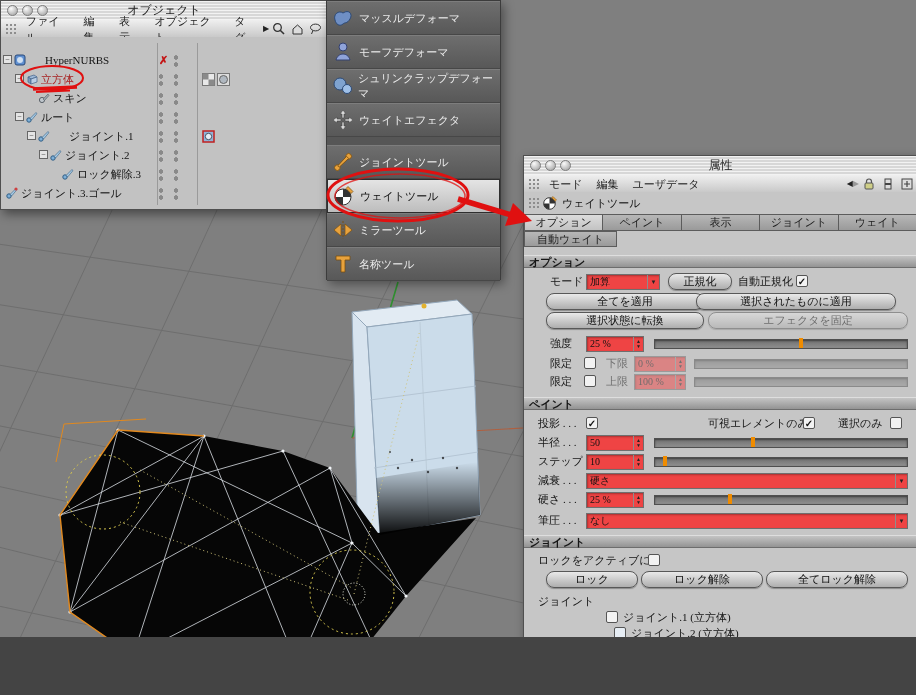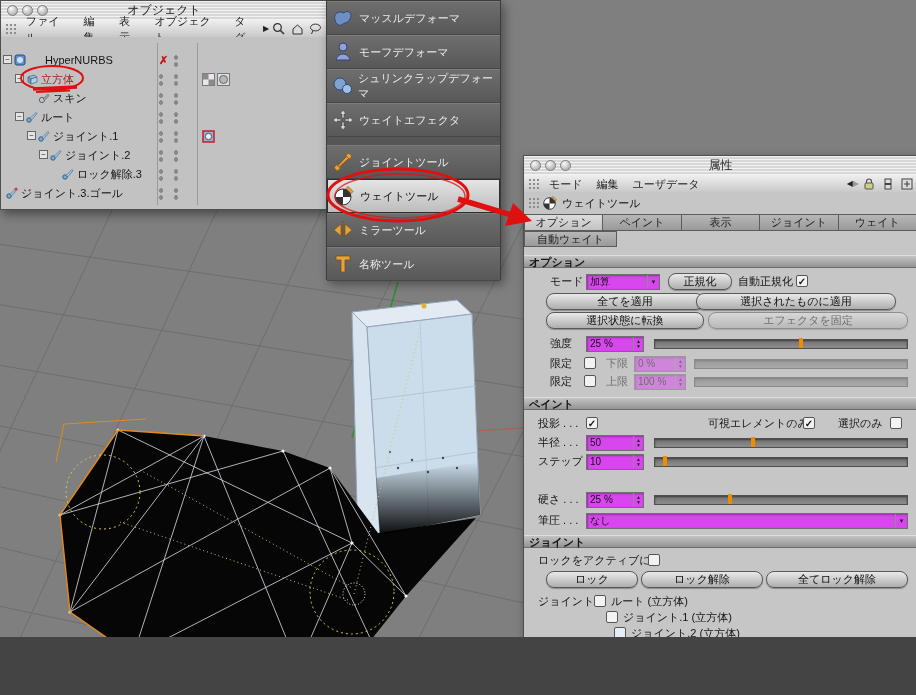--- a/index.html
+++ b/index.html
@@ -1,17 +1,17 @@
 <!DOCTYPE html>
 <html><head>
 <meta charset="utf-8">
 <style>
   html,body{margin:0;padding:0;background:#444;}
   #stage{position:relative;width:916px;height:637px;overflow:hidden;
-         font-family:Liberation Sans, sans-serif;font-size:11px;color:#111;
+         font-family:Liberation Serif, serif;font-size:11px;color:#111;
          -webkit-font-smoothing:antialiased;}
   svg{display:block}
   i{font-style:normal;display:block}
 
   
   .window{position:absolute;background:#c6c6c6;border:1px solid #4f4f4f;
           box-shadow:3px 4px 10px rgba(0,0,0,.45);}
   .titlebar{position:absolute;left:0;right:0;top:0;height:19px;
             background:repeating-linear-gradient(180deg,#f2f2f2 0 1px,#d7d7d7 1px 3px);
             border-bottom:1px solid #8a8a8a;text-align:center;line-height:19px;
@@ -69,21 +69,21 @@
   .tab.active{background:linear-gradient(#dcdcdc,#c3c3c3);}
   .tabs2{position:absolute;top:75px;left:0;right:0;height:16px;background:#c6c6c6;display:flex;}
   .tabs2 .tab{flex:none;padding:0 12px;}
   #attr-content{position:absolute;top:95px;left:0;right:0;bottom:0;background:#c6c6c6;}
   .secbar{position:absolute;left:0;right:0;height:13px;line-height:13px;
           background:linear-gradient(#c4c4c4,#939393);border-top:1px solid #dedede;
           border-bottom:1px solid #6d6d6d;font-weight:bold;font-size:11px;padding-left:5px;
           color:#161616;box-sizing:border-box;}
   .arow{position:absolute;left:0;right:0;height:17px;}
   .albl{position:absolute;top:0;line-height:16px;font-size:11px;color:#141414;white-space:nowrap;}
-  .afield{position:absolute;top:1px;height:14px;background:#d946ef;border:1px solid #6f6f6f;
+  .afield{position:absolute;top:1px;height:14px;background:#ef4444;border:1px solid #6f6f6f;
           box-shadow:inset 1px 1px 2px rgba(0,0,0,.3);display:flex;box-sizing:content-box;}
   .afield .val{flex:1;font-size:10px;line-height:14px;padding:0 3px;white-space:nowrap;overflow:hidden;}
   .stp{width:9px;border-left:1px solid #8d8d8d;display:flex;flex-direction:column;
        align-items:center;justify-content:center;}
   .stp i{font-size:5px;line-height:5px;color:#222;}
   .arr{width:11px;border-left:1px solid #8d8d8d;display:flex;align-items:center;justify-content:center;}
   .arr i{font-size:6px;color:#222;}
   .aslider{position:absolute;top:4px;height:8px;background:linear-gradient(#707070,#8f8f8f);
            border:1px solid #4f4f4f;box-shadow:inset 0 1px 2px rgba(0,0,0,.45);}
   .mark{position:absolute;top:-2px;width:4px;height:10px;background:#f08c00;}
@@ -299,21 +299,21 @@
       </div>
 
       <div class="om-row" style="top:90px">
         <span class="expand" style="left:26px">−</span>
         <span class="ticon" style="left:37px">
           <svg width="12" height="12">
               <circle cx="3" cy="9" r="2.2" fill="#7fb0d8" stroke="#2f5d84"></circle>
               <path d="M4 7.5 L10 1.5 L10.8 2.8 L5.8 8.8 Z" fill="#a8cbe4" stroke="#2f5d84" stroke-width=".6"></path>
             </svg>
           </span>
-        <span class="tlabel" style="left:52px">ジョイント.1</span>
+        <span class="tlabel" style="left:68px">ジョイント.1</span>
         <span class="dots" style="left:157px;width:30px"></span>
         <span class="tag" style="left:201px">
           <svg width="13" height="13">
               <rect x="1" y="1" width="11" height="11" fill="#8fb3d8" stroke="#c02020" stroke-width="1.5"></rect>
               <circle cx="6.5" cy="6.5" r="3.2" fill="#e8eef5" stroke="#456"></circle>
             </svg>
           </span>
       </div>
 
       <div class="om-row" style="top:109px">
@@ -595,20 +595,29 @@
           <span class="stp">
               <i>▲</i>
               <i>▼</i>
             </span>
         </span>
         <span class="aslider" style="left:130px;width:252px">
           <i class="mark" style="left: 3%;"></i>
         </span>
       </div>
 
+      <div class="arow" style="top:221px">
+        <span class="albl" style="left:14px">減衰 . . .</span>
+        <span class="afield" style="left:62px;width:320px">
+          <span class="val">硬さ</span>
+          <span class="arr">
+              <i>▼</i>
+            </span>
+        </span>
+      </div>
 
       <div class="arow" style="top:240px">
         <span class="albl" style="left:14px">硬さ . . .</span>
         <span class="afield" style="left:62px;width:56px">
           <span class="val">25 %</span>
           <span class="stp">
               <i>▲</i>
               <i>▼</i>
             </span>
         </span>
@@ -635,24 +644,20 @@
       </div>
 
       <div class="arow" style="top:320px">
         <span class="abtn" style="left:22px;width:90px">ロック</span>
         <span class="abtn" style="left:117px;width:120px">ロック解除</span>
         <span class="abtn" style="left:242px;width:140px">全てロック解除</span>
       </div>
 
       <span class="albl" style="left:14px;top:342px">ジョイント</span>
 
-      <div class="arow" style="top:342px">
-        <span class="acheck" style="left: 70px; background: rgb(243, 243, 243);"></span>
-        <span class="jitem-lbl" style="left:87px">ルート (立方体)</span>
-      </div>
       <div class="arow" style="top:358px">
         <span class="acheck" style="left: 82px; background: rgb(243, 243, 243);"></span>
         <span class="jitem-lbl" style="left:99px">ジョイント.1 (立方体)</span>
       </div>
       <div class="arow" style="top:374px">
         <span class="acheck" style="left: 90px; background: rgb(230, 237, 244);"></span>
         <span class="jitem-lbl" style="left:107px">ジョイント.2 (立方体)</span>
       </div>
       <div class="arow" style="top:390px">
         <span class="acheck" style="left: 98px; background: rgb(213, 226, 239);"></span>

